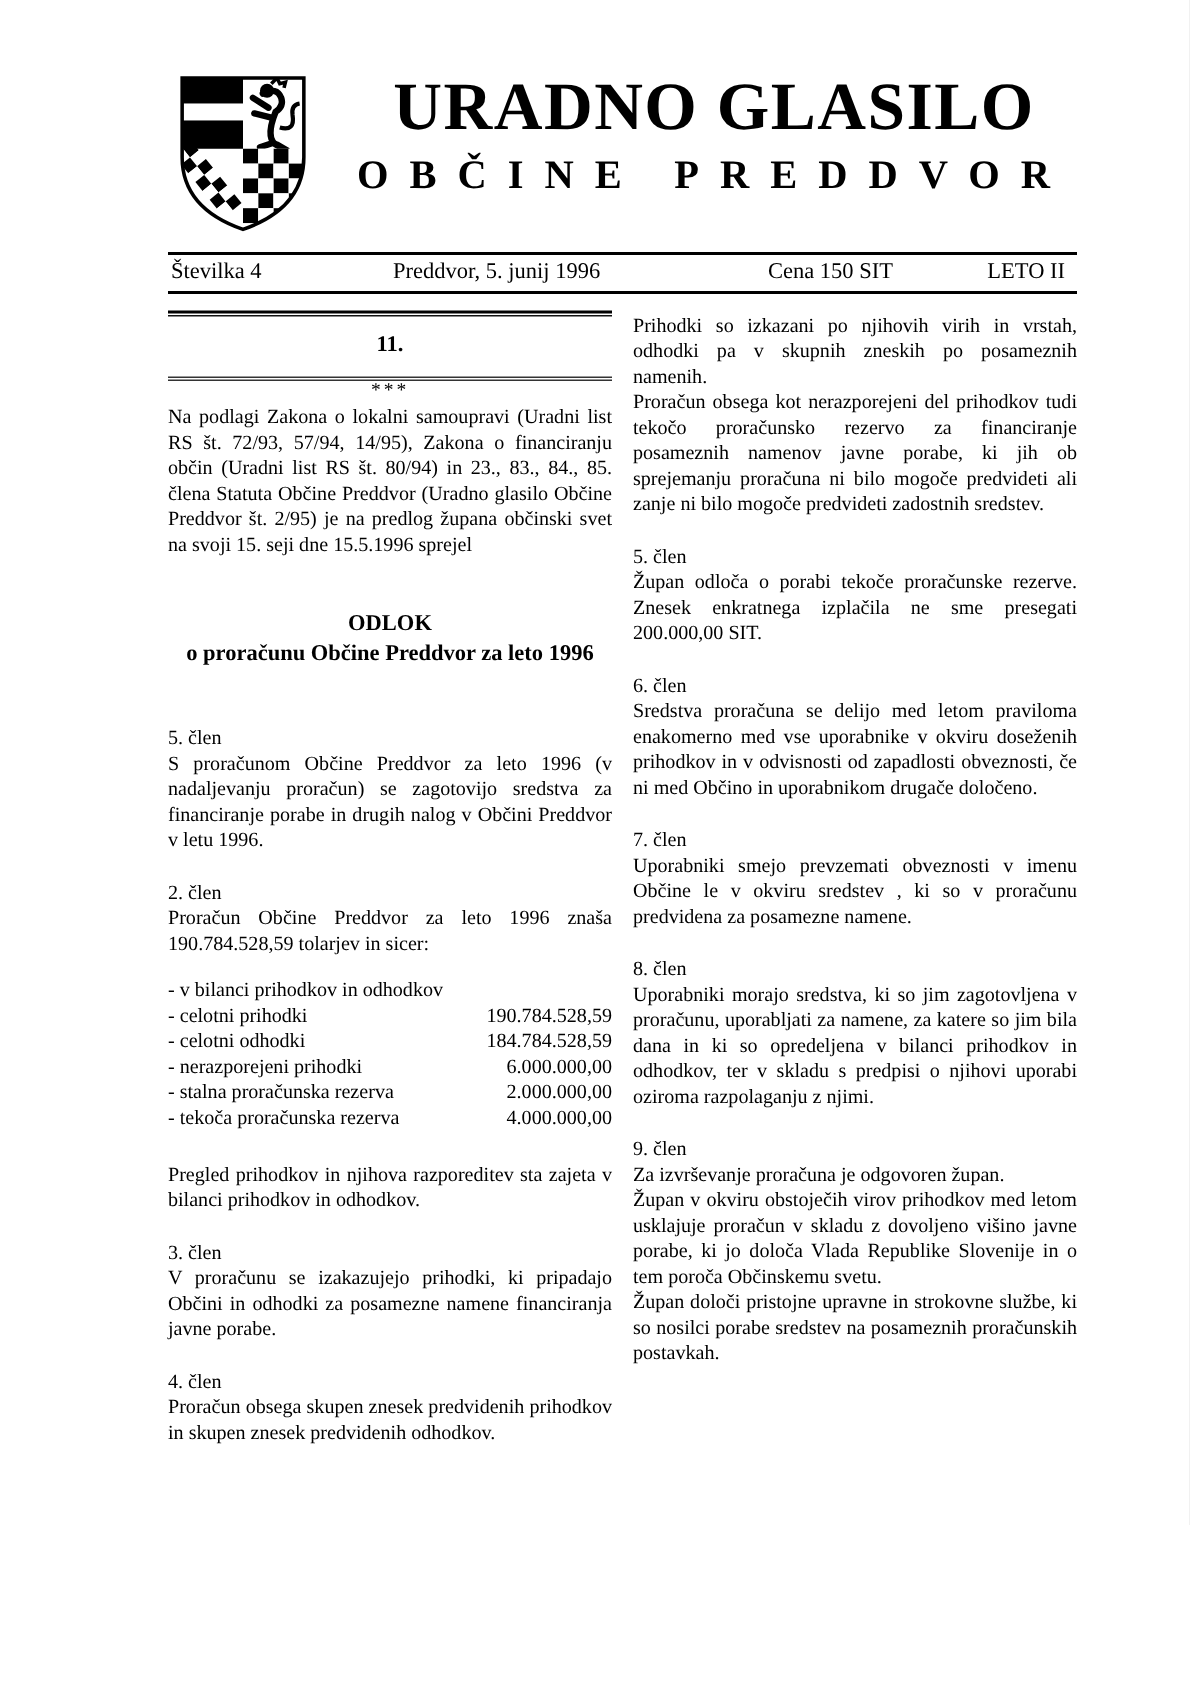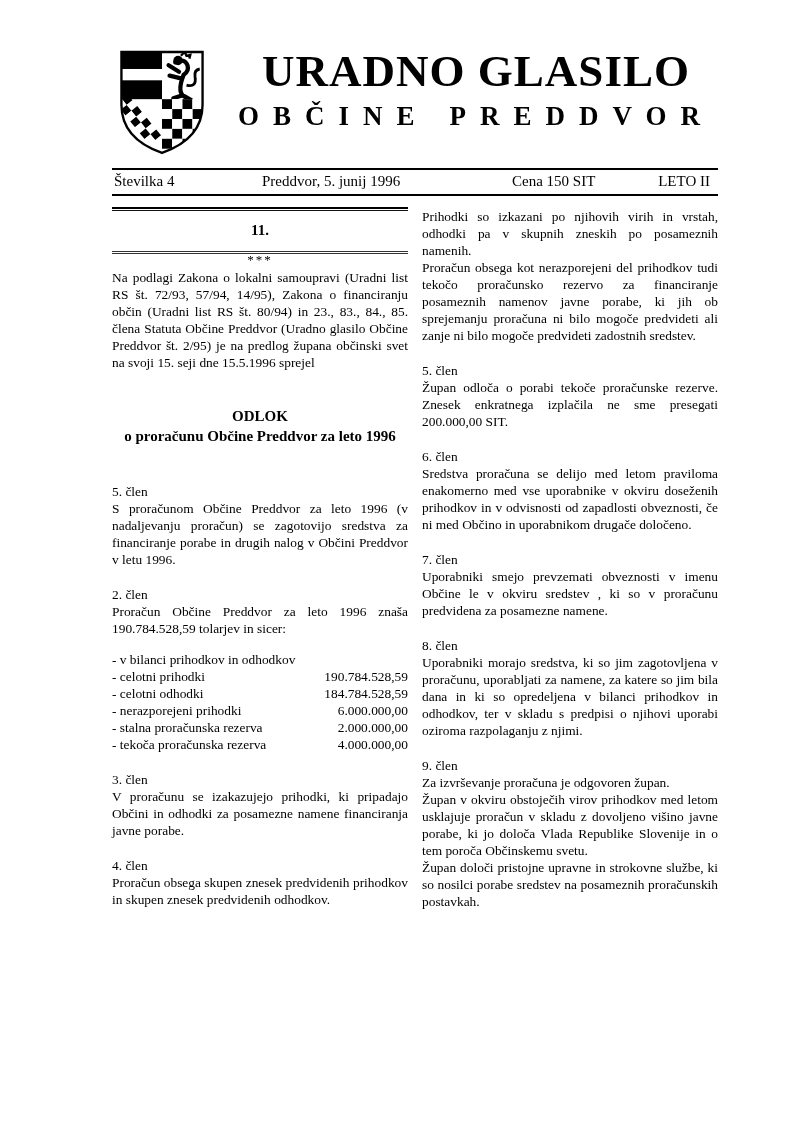--- a/index.html
+++ b/index.html
@@ -176,20 +176,21 @@
       </div>
       <div class="balance-row">
         <span class="lbl">- stalna proračunska  rezerva</span>
         <span class="val">2.000.000,00</span>
       </div>
       <div class="balance-row">
         <span class="lbl">- tekoča proračunska rezerva</span>
         <span class="val">4.000.000,00</span>
       </div>
 
+      <p class="para-gap">Pregled prihodkov in njihova razporeditev sta zajeta v bilanci prihodkov in odhodkov.</p>
 
       <div class="article-head">3. člen</div>
       <p>V proračunu se izakazujejo prihodki, ki pripadajo Občini in odhodki za posamezne namene financiranja javne porabe.</p>
 
       <div class="article-head">4. člen</div>
       <p>Proračun obsega skupen znesek predvidenih prihodkov in skupen znesek predvidenih odhodkov.</p>
     </div>
 
     <div class="col">
       <p class="r-first">Prihodki so izkazani po njihovih virih in vrstah, odhodki pa v skupnih zneskih po posameznih namenih.</p>

